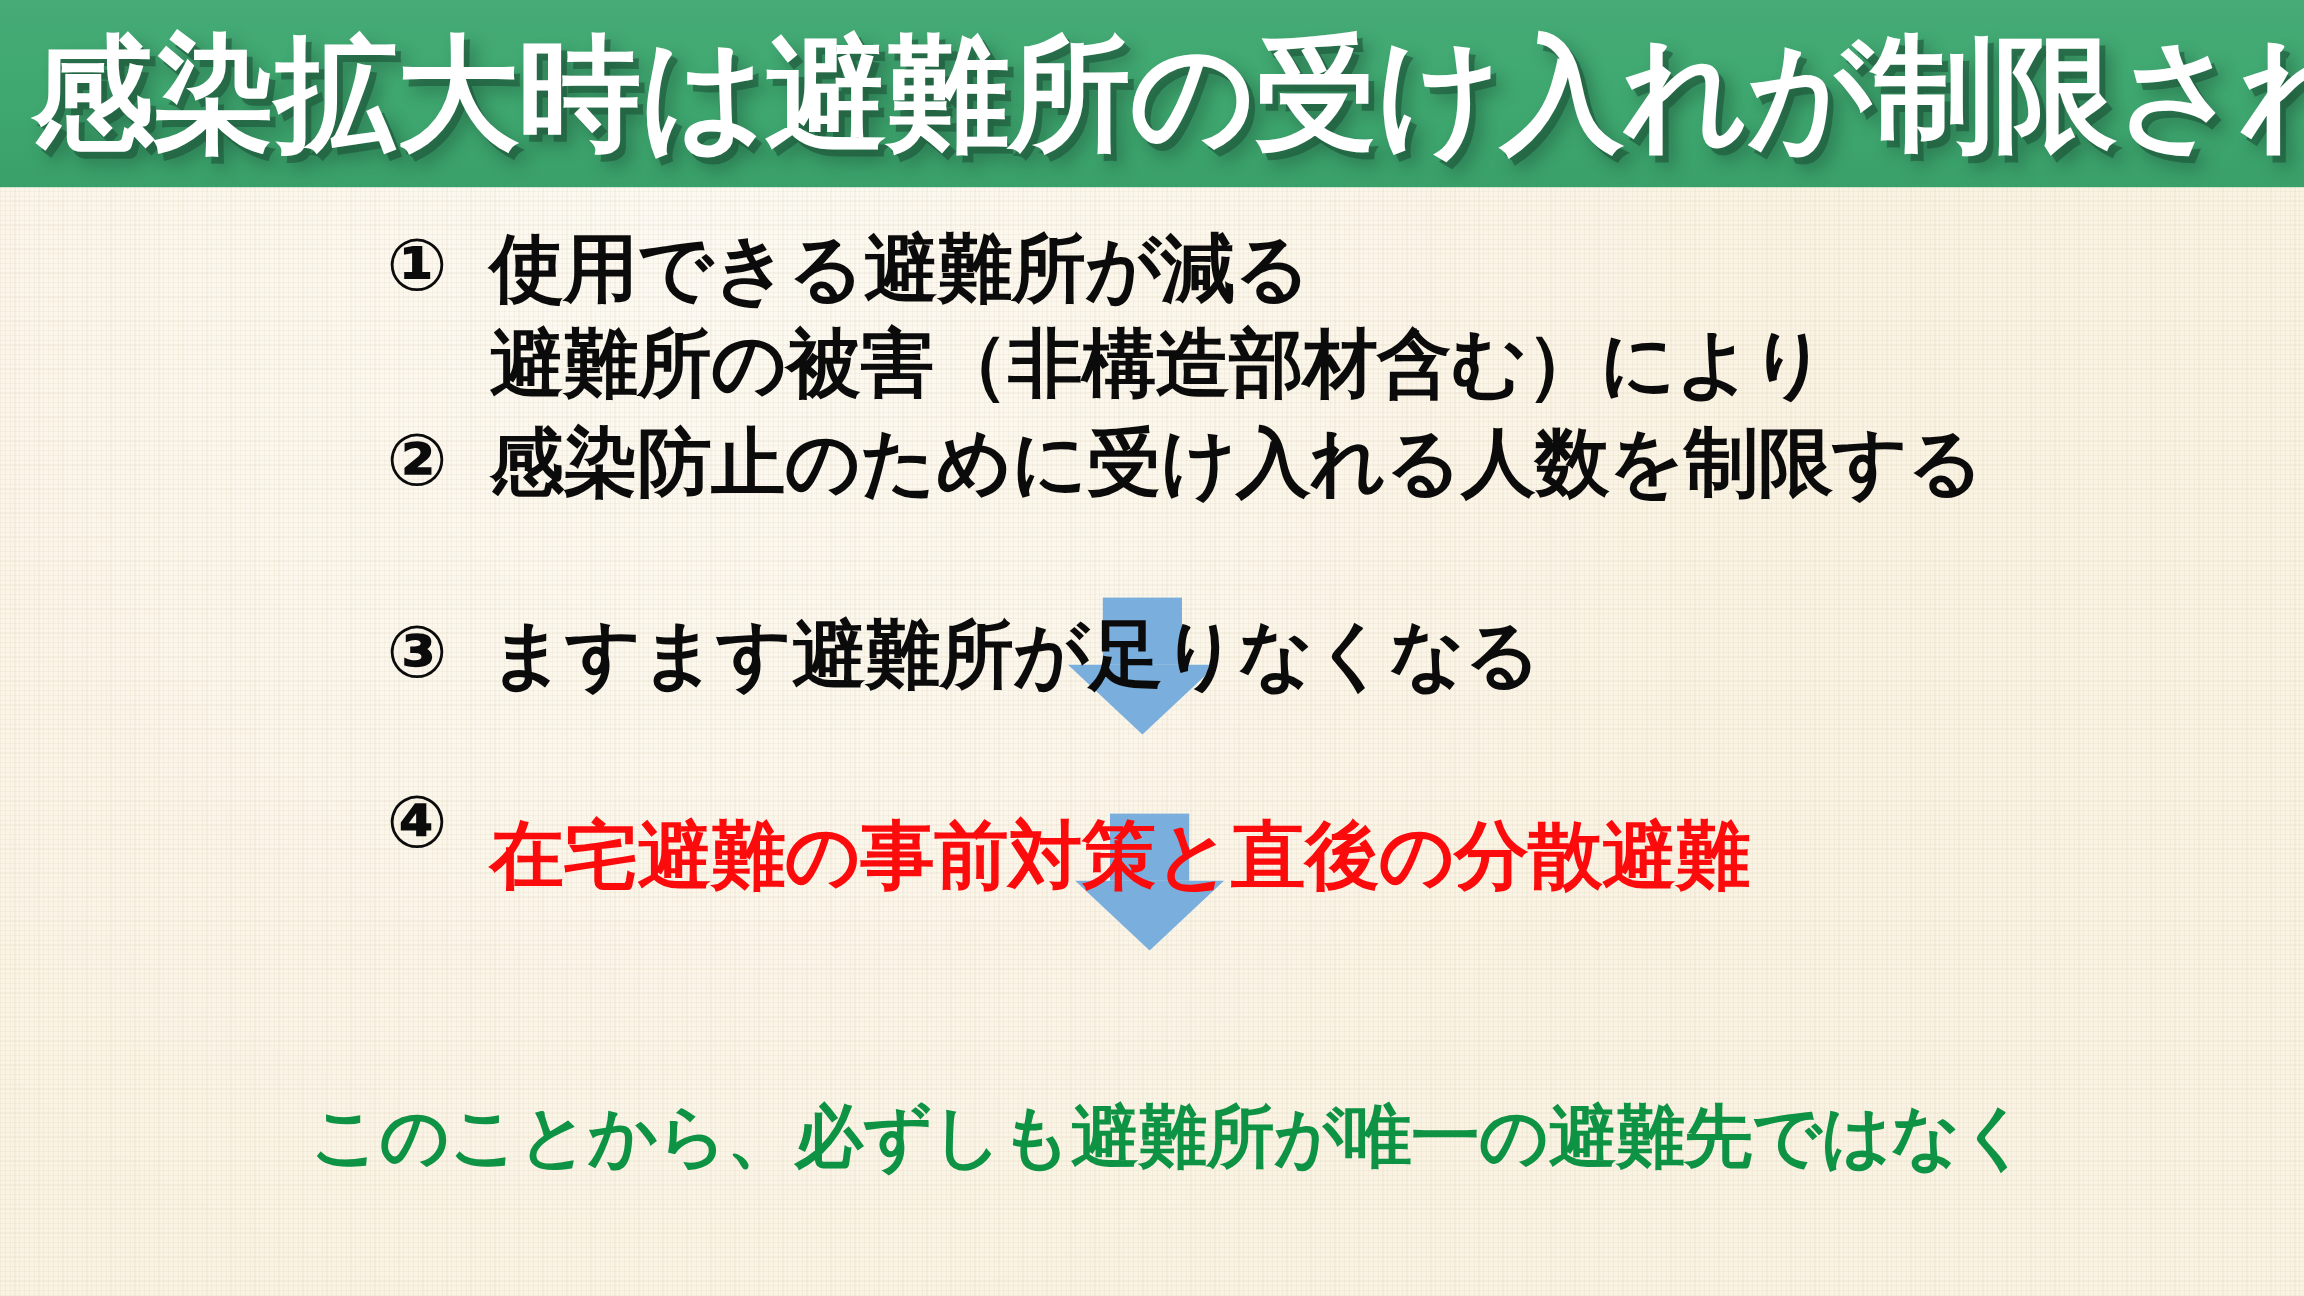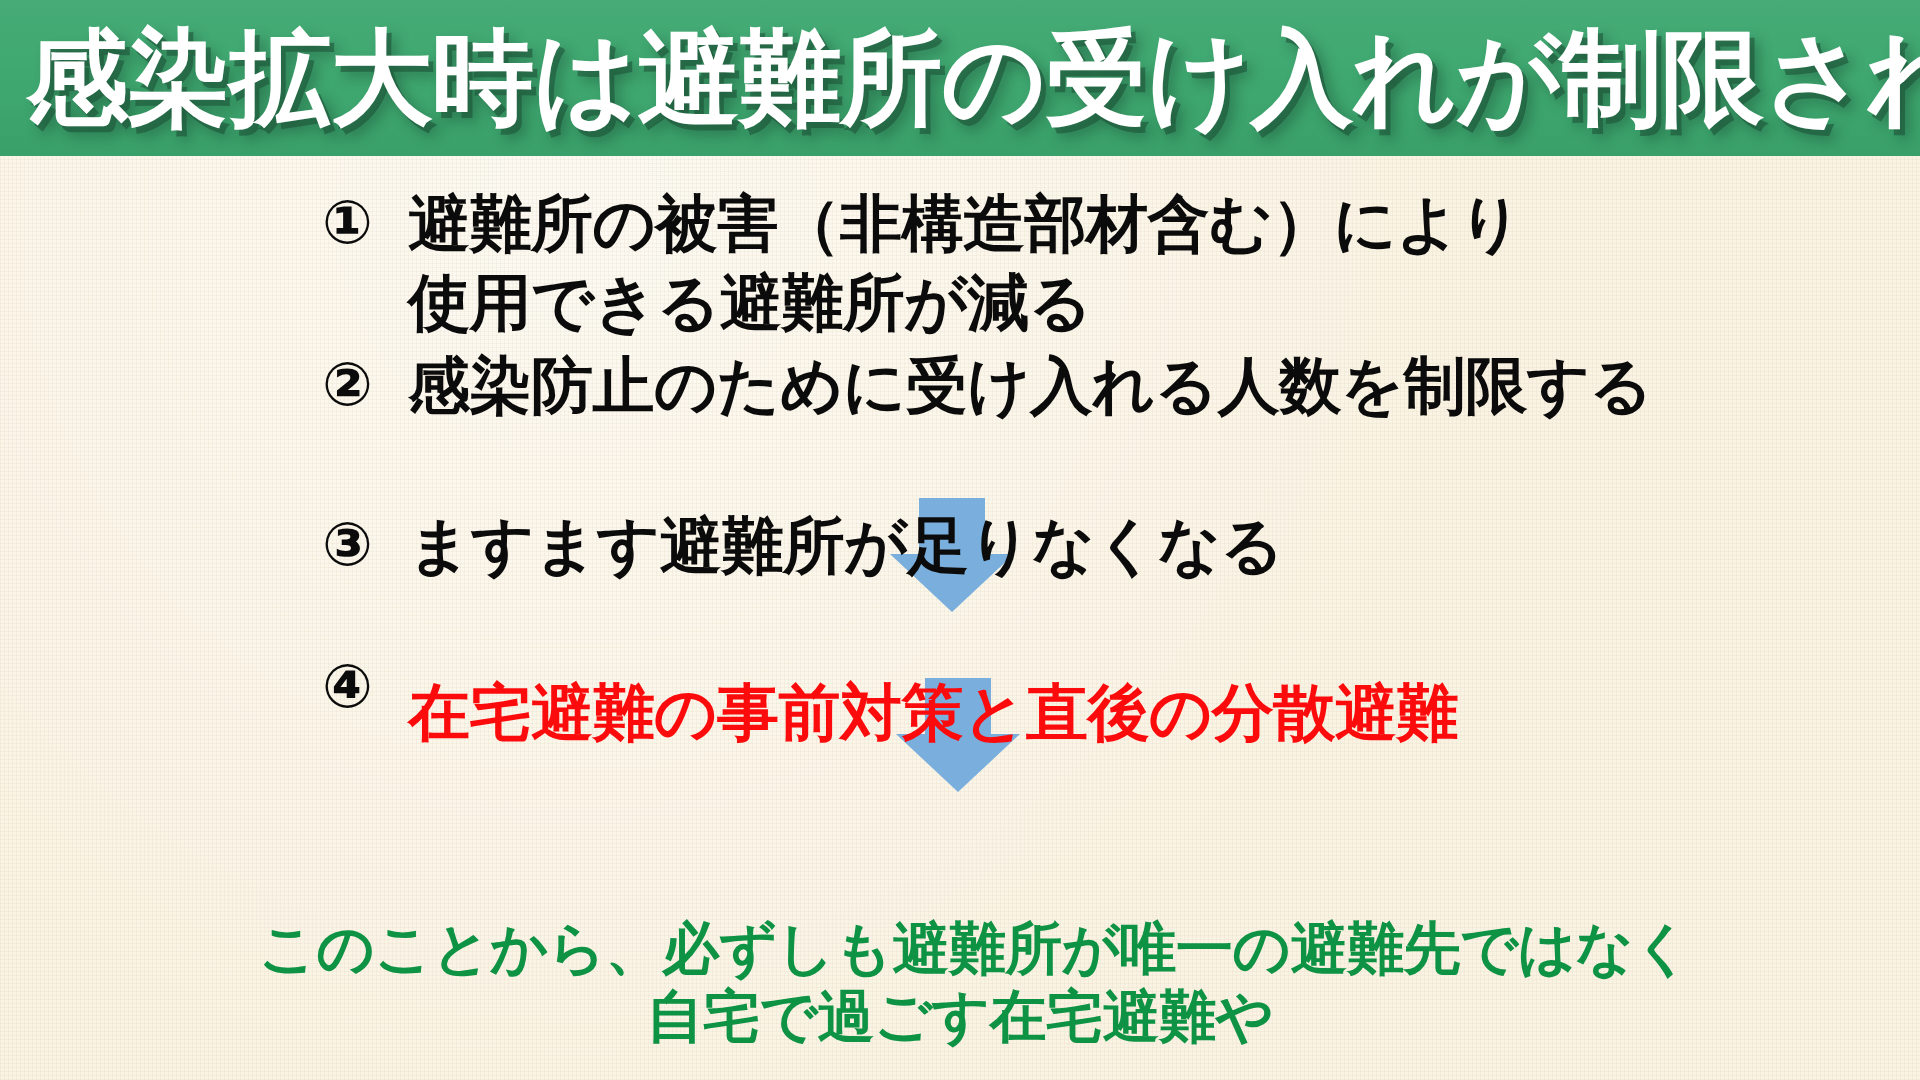--- a/index.html
+++ b/index.html
@@ -155,22 +155,22 @@
 
   <div class="title-banner">
     <div class="title-text">感染拡大時は避難所の受け入れが制限される</div>
   </div>
 
   <div class="body-area">
 
     <div class="list-item" id="item-1">
       <span class="marker">①</span>
       <span class="item-lines">
+        <span class="item-line">使用できる避難所が減る</span>
         <span class="item-line">避難所の被害（非構造部材含む）により</span>
-        <span class="item-line">使用できる避難所が減る</span>
       </span>
     </div>
 
     <div class="list-item" id="item-2">
       <span class="marker">②</span>
       <span class="item-lines">
         <span class="item-line">感染防止のために受け入れる人数を制限する</span>
       </span>
     </div>
 
@@ -193,17 +193,16 @@
 
     <div class="list-item" id="item-4">
       <span class="marker">④</span>
       <span class="item-lines">
         <span class="item-line red-text">在宅避難の事前対策と直後の分散避難</span>
       </span>
     </div>
 
     <div class="conclusion">
       <div class="c-line-1">このことから、必ずしも避難所が唯一の避難先ではなく</div>
-      <div class="c-line-2">自宅で過ごす在宅避難や</div>
     </div>
 
   </div>
 </div>
 
 </body></html>

